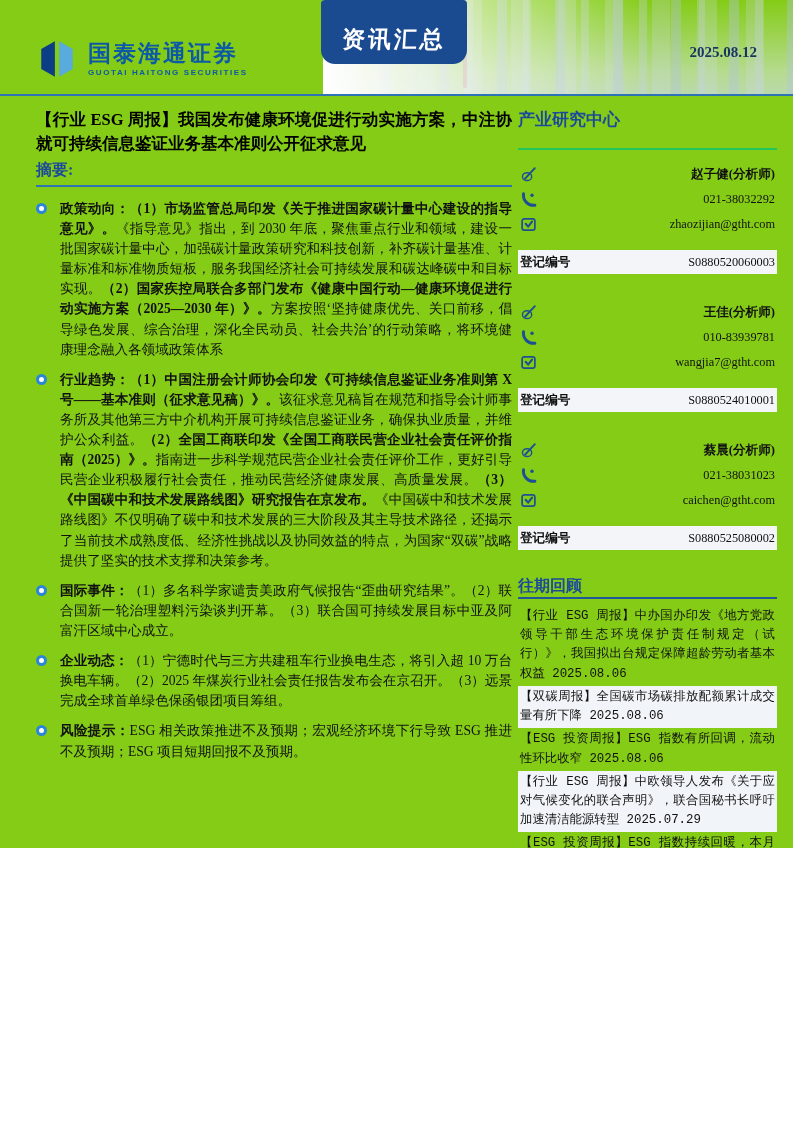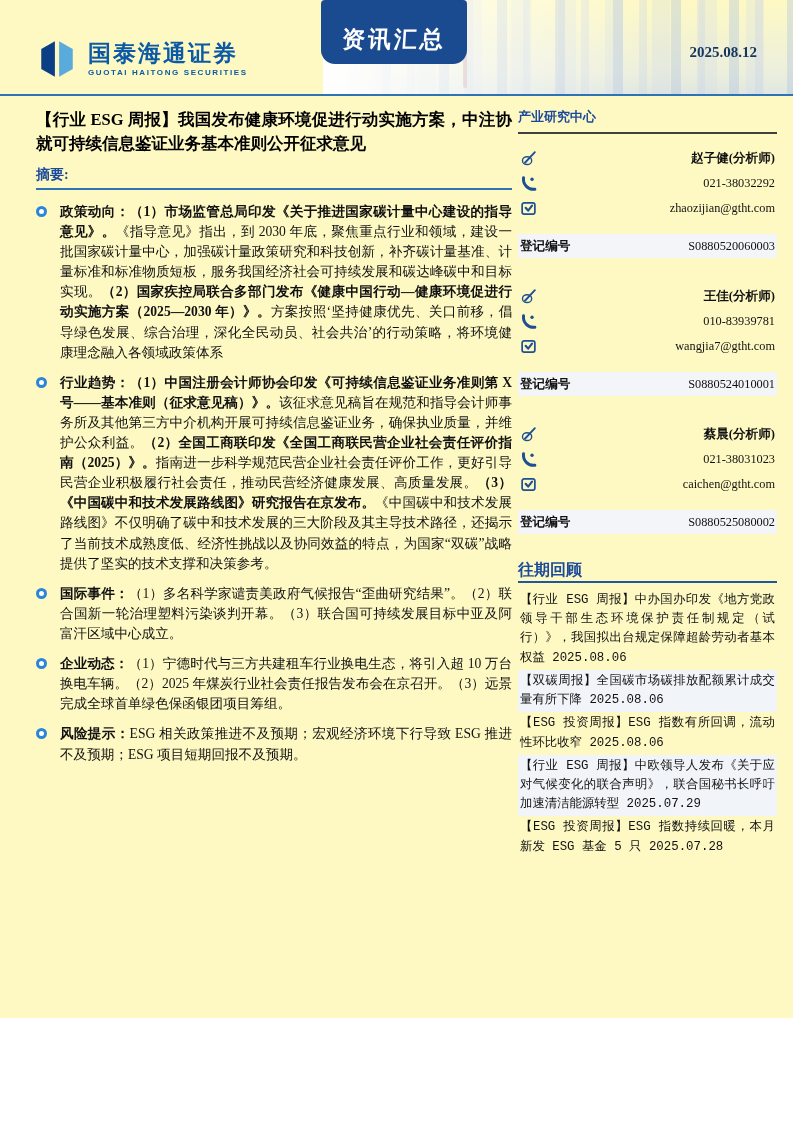--- a/index.html
+++ b/index.html
@@ -1,18 +1,18 @@
 <!DOCTYPE html>
 <html><head>
 <meta charset="utf-8">
 <style>
   * { margin:0; padding:0; box-sizing:border-box; }
   html,body { background:#ffffff; }
   body { font-family:"Liberation Serif","DejaVu Serif",serif; color:#111; }
-  .page { position:relative; width:793px; height:1018px; margin:0 auto; background:#fef9c3; overflow:hidden; }
+  .page { position:relative; width:793px; height:848px; margin:0 auto; background:#84cc16; overflow:hidden; }
 
   
   .header { position:absolute; top:0; left:0; width:793px; height:96px; border-bottom:2.5px solid #2e74b5; overflow:hidden; }
   .skyline { position:absolute; top:0; right:0; width:470px; height:96px;
     background-image:
       repeating-linear-gradient(90deg, rgba(176,195,221,.38) 0 10px, rgba(255,255,255,0) 10px 26px, rgba(196,210,230,.30) 26px 34px, rgba(255,255,255,0) 34px 58px),
       repeating-linear-gradient(90deg, rgba(205,216,233,.25) 0 18px, rgba(255,255,255,0) 18px 47px),
       linear-gradient(180deg, rgba(255,255,255,0) 0%, rgba(222,231,242,.55) 75%, rgba(210,222,238,.7) 100%);
   }
   .skyline::before { content:""; position:absolute; left:140px; top:8px; width:4px; height:80px; background:rgba(190,120,120,.45); border-radius:2px; }
@@ -24,31 +24,31 @@
     display:flex; align-items:flex-end; justify-content:center; padding-bottom:9px; }
   .badge span { color:#fff; font-weight:700; font-size:23px; letter-spacing:3px; transform:skewX(-4deg); }
   .date { position:absolute; right:36px; top:44px; font-weight:700; font-size:15px; color:#17365d; }
 
   
   .main { position:absolute; top:108px; left:36px; width:476px; }
   .side { position:absolute; top:108px; left:518px; width:259px; }
 
   
   .title { font-size:16.5px; font-weight:700; color:#000; line-height:1.45; text-align:justify; }
-  .abstract-label { margin-top:10px; font-size:14px; font-weight:700; color:#1b4a9b;font-family:Liberation Serif, serif; }
+  .abstract-label { margin-top:4px; font-size:16px; font-weight:700; color:#1b4a9b;font-family:Liberation Serif, serif; }
   .abstract-rule { margin-top:4px; border:none; border-top:2px solid #2e74b5; }
   .bullets { margin-top:12px; }
   .bullet { display:flex; gap:13px; margin-bottom:10px; }
   .dot { flex:0 0 auto; width:11px; height:11px; margin-top:4px; border-radius:50%; border:3.5px solid #2b85d8;
     background:#fff; box-shadow:inset 0 0 0 1px rgba(255,255,255,.6); }
   .bullet p { font-size:13.6px; line-height:1.48; text-align:justify; }
   .seg-b { font-weight:700; }
 
   
-  .side-h1 { font-size:13px; font-weight:700; color:#1b4a9b; padding-bottom:6px; border-bottom:2px solid #404040; }
+  .side-h1 { font-size:17px; font-weight:700; color:#1b4a9b; padding-bottom:17px; border-bottom:2px solid #22c55e; }
   .analyst { margin-top:12px; margin-bottom:26px; }
   .a-row { display:flex; align-items:center; justify-content:space-between; min-height:25px; padding:1px 2px; }
   .a-row .val { font-size:12.3px; color:#111; }
   .a-row .name { font-weight:700; font-size:12.6px; }
   .icon { width:17px; height:17px; color:#1c4f93; }
   .reg-row { display:flex; align-items:center; justify-content:space-between; background:#f3f5f8; min-height:24px; padding:2px 2px; margin-top:13px;gap:37px; }
   .reg-row .lbl { font-weight:700; font-size:12.6px; }
   .reg-row .val { font-size:12.3px; }
   .past-h { margin-top:14px; font-size:16px; font-weight:700; color:#1b4a9b; padding-bottom:0; border-bottom:2.5px solid #1f5798; }
   .past-list { margin-top:6px;font-family:Liberation Mono, monospace; }

